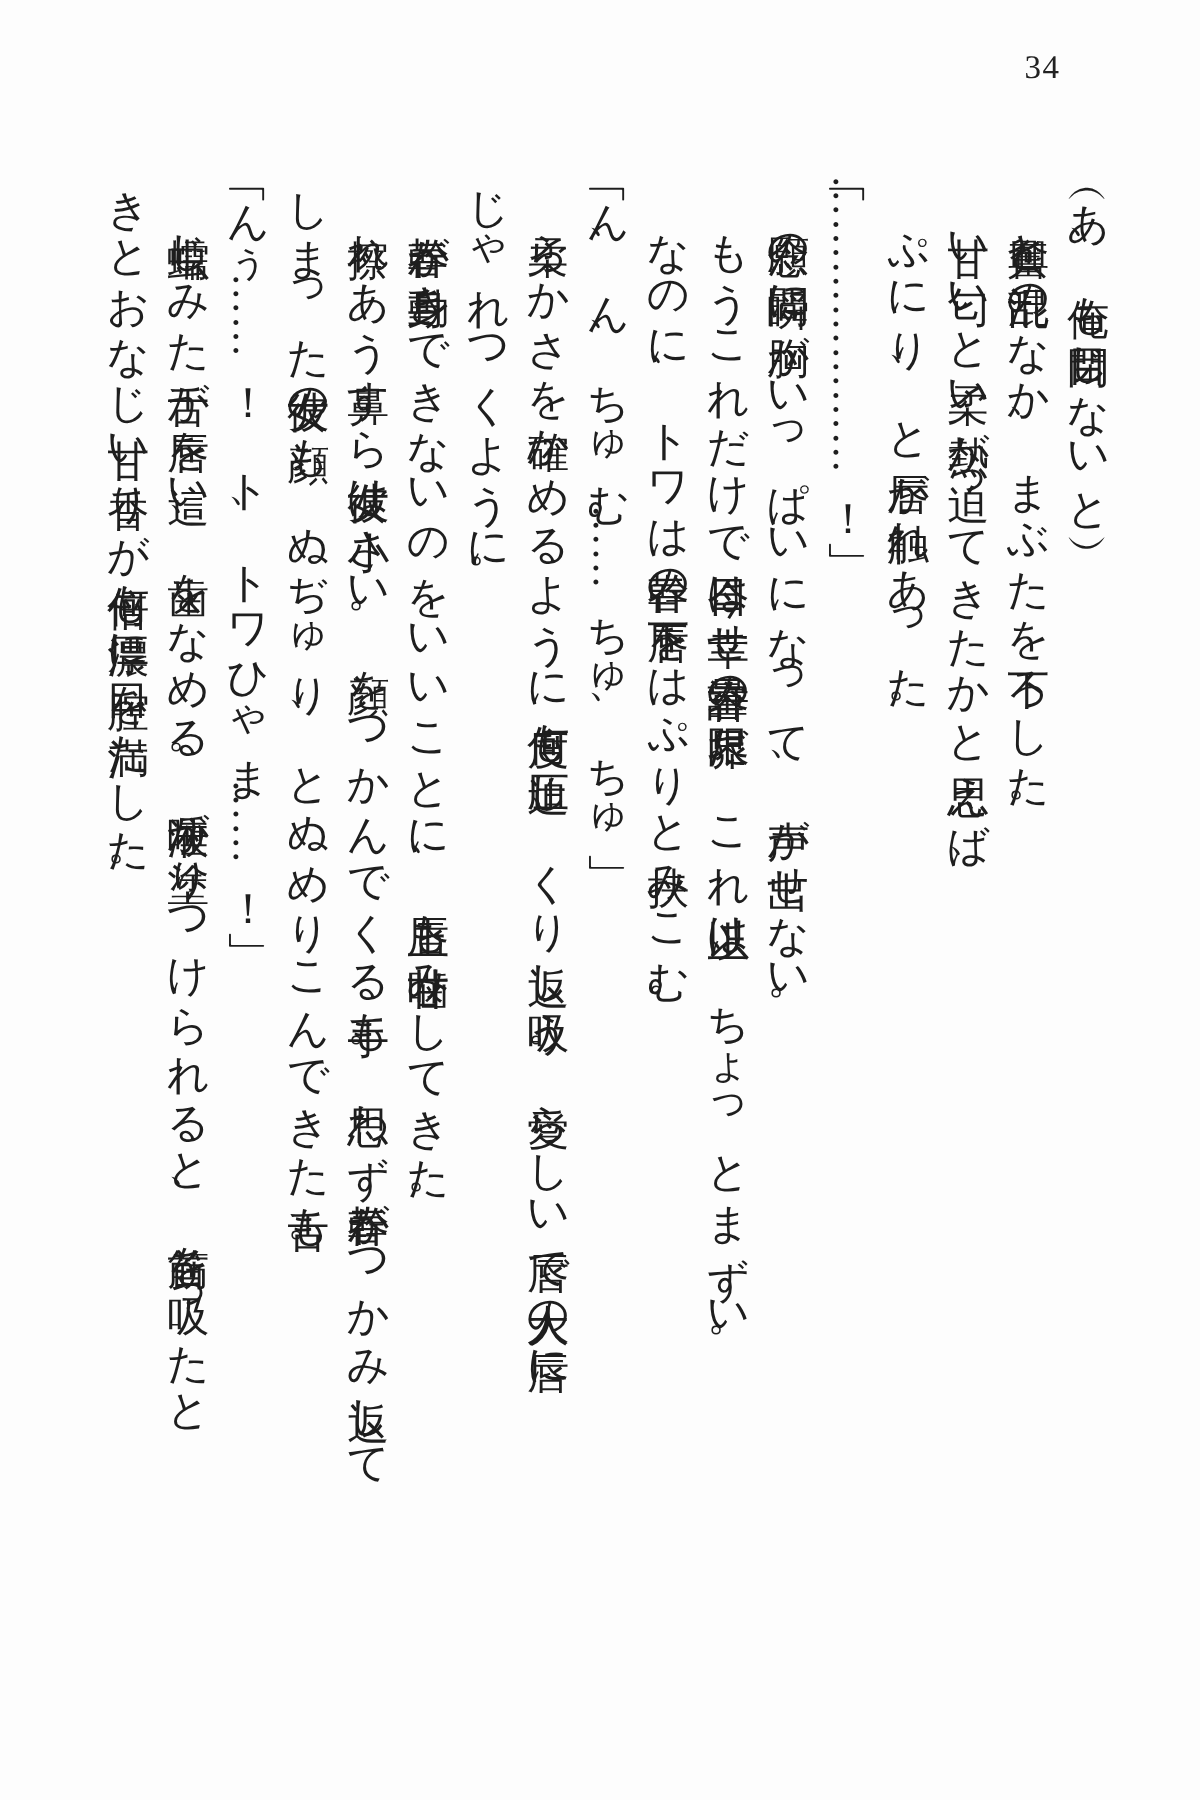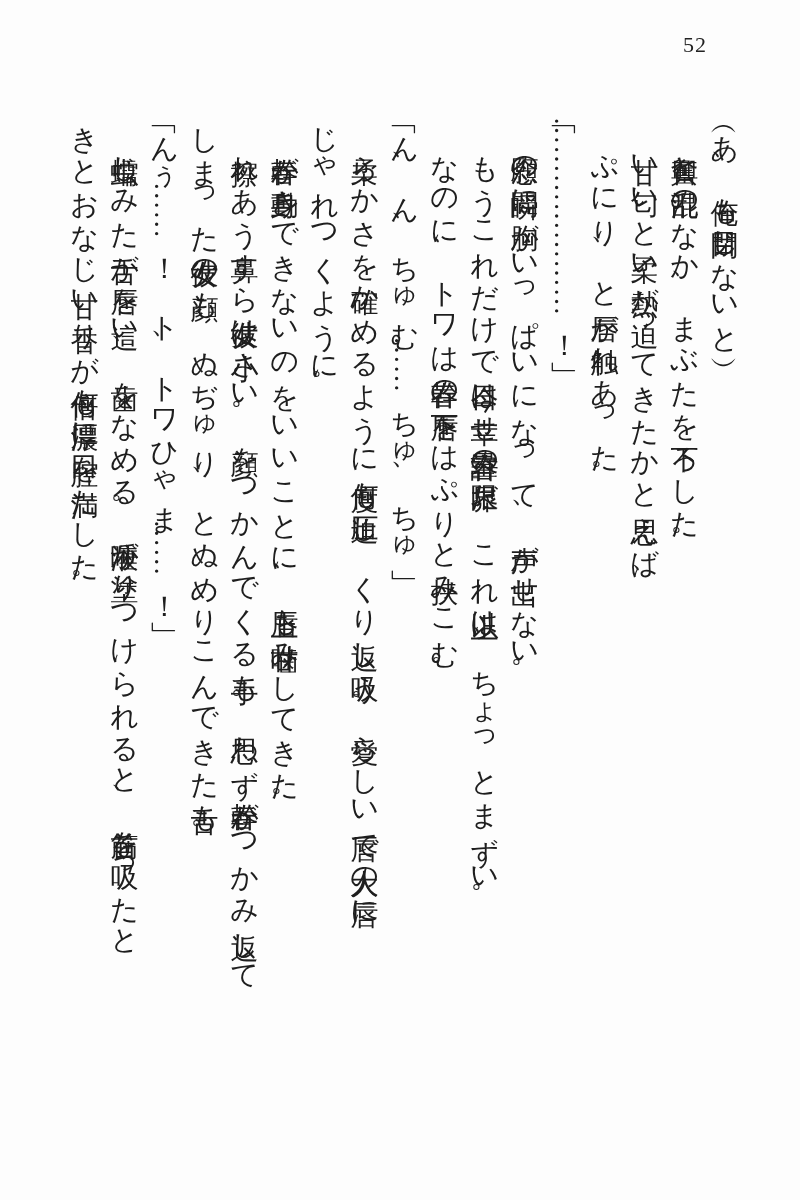--- a/index.html
+++ b/index.html
@@ -41,21 +41,21 @@
     padding: 0;
   }
   .line.indent { text-indent: 1em; }
   .line.quote, .line.thought { text-indent: 0.3em; }
   .line.continuation { text-indent: 0; }
 </style>
 </head>
 <body>
 
 <div class="page" style="background: rgb(253, 253, 253);">
-  <div class="page-number">52</div>
+  <div class="page-number">34</div>
   <div class="text-block" style="color: rgb(30, 30, 30);">
       <p class="line thought">（あ、俺も目閉じないと）</p>
       <p class="line indent">興奮と混乱のなか、まぶたを下ろした。</p>
       <p class="line indent">甘い匂いと柔い熱が迫ってきたかと思えば、</p>
       <p class="line indent">ぷにり、と唇が触れあった。</p>
       <p class="line quote">「…………………！」</p>
       <p class="line indent">念願の瞬間に胸がいっぱいになって、声が出せない。</p>
       <p class="line indent">もうこれだけで今日は幸せ許容量の限界だ。これ以上は、ちょっとまずい。</p>
       <p class="line indent">なのに、トワは幹春の下唇をはぷりと挟みこむ。</p>
       <p class="line quote">「ん、ん、ちゅむ……ちゅ、ちゅ」</p>

